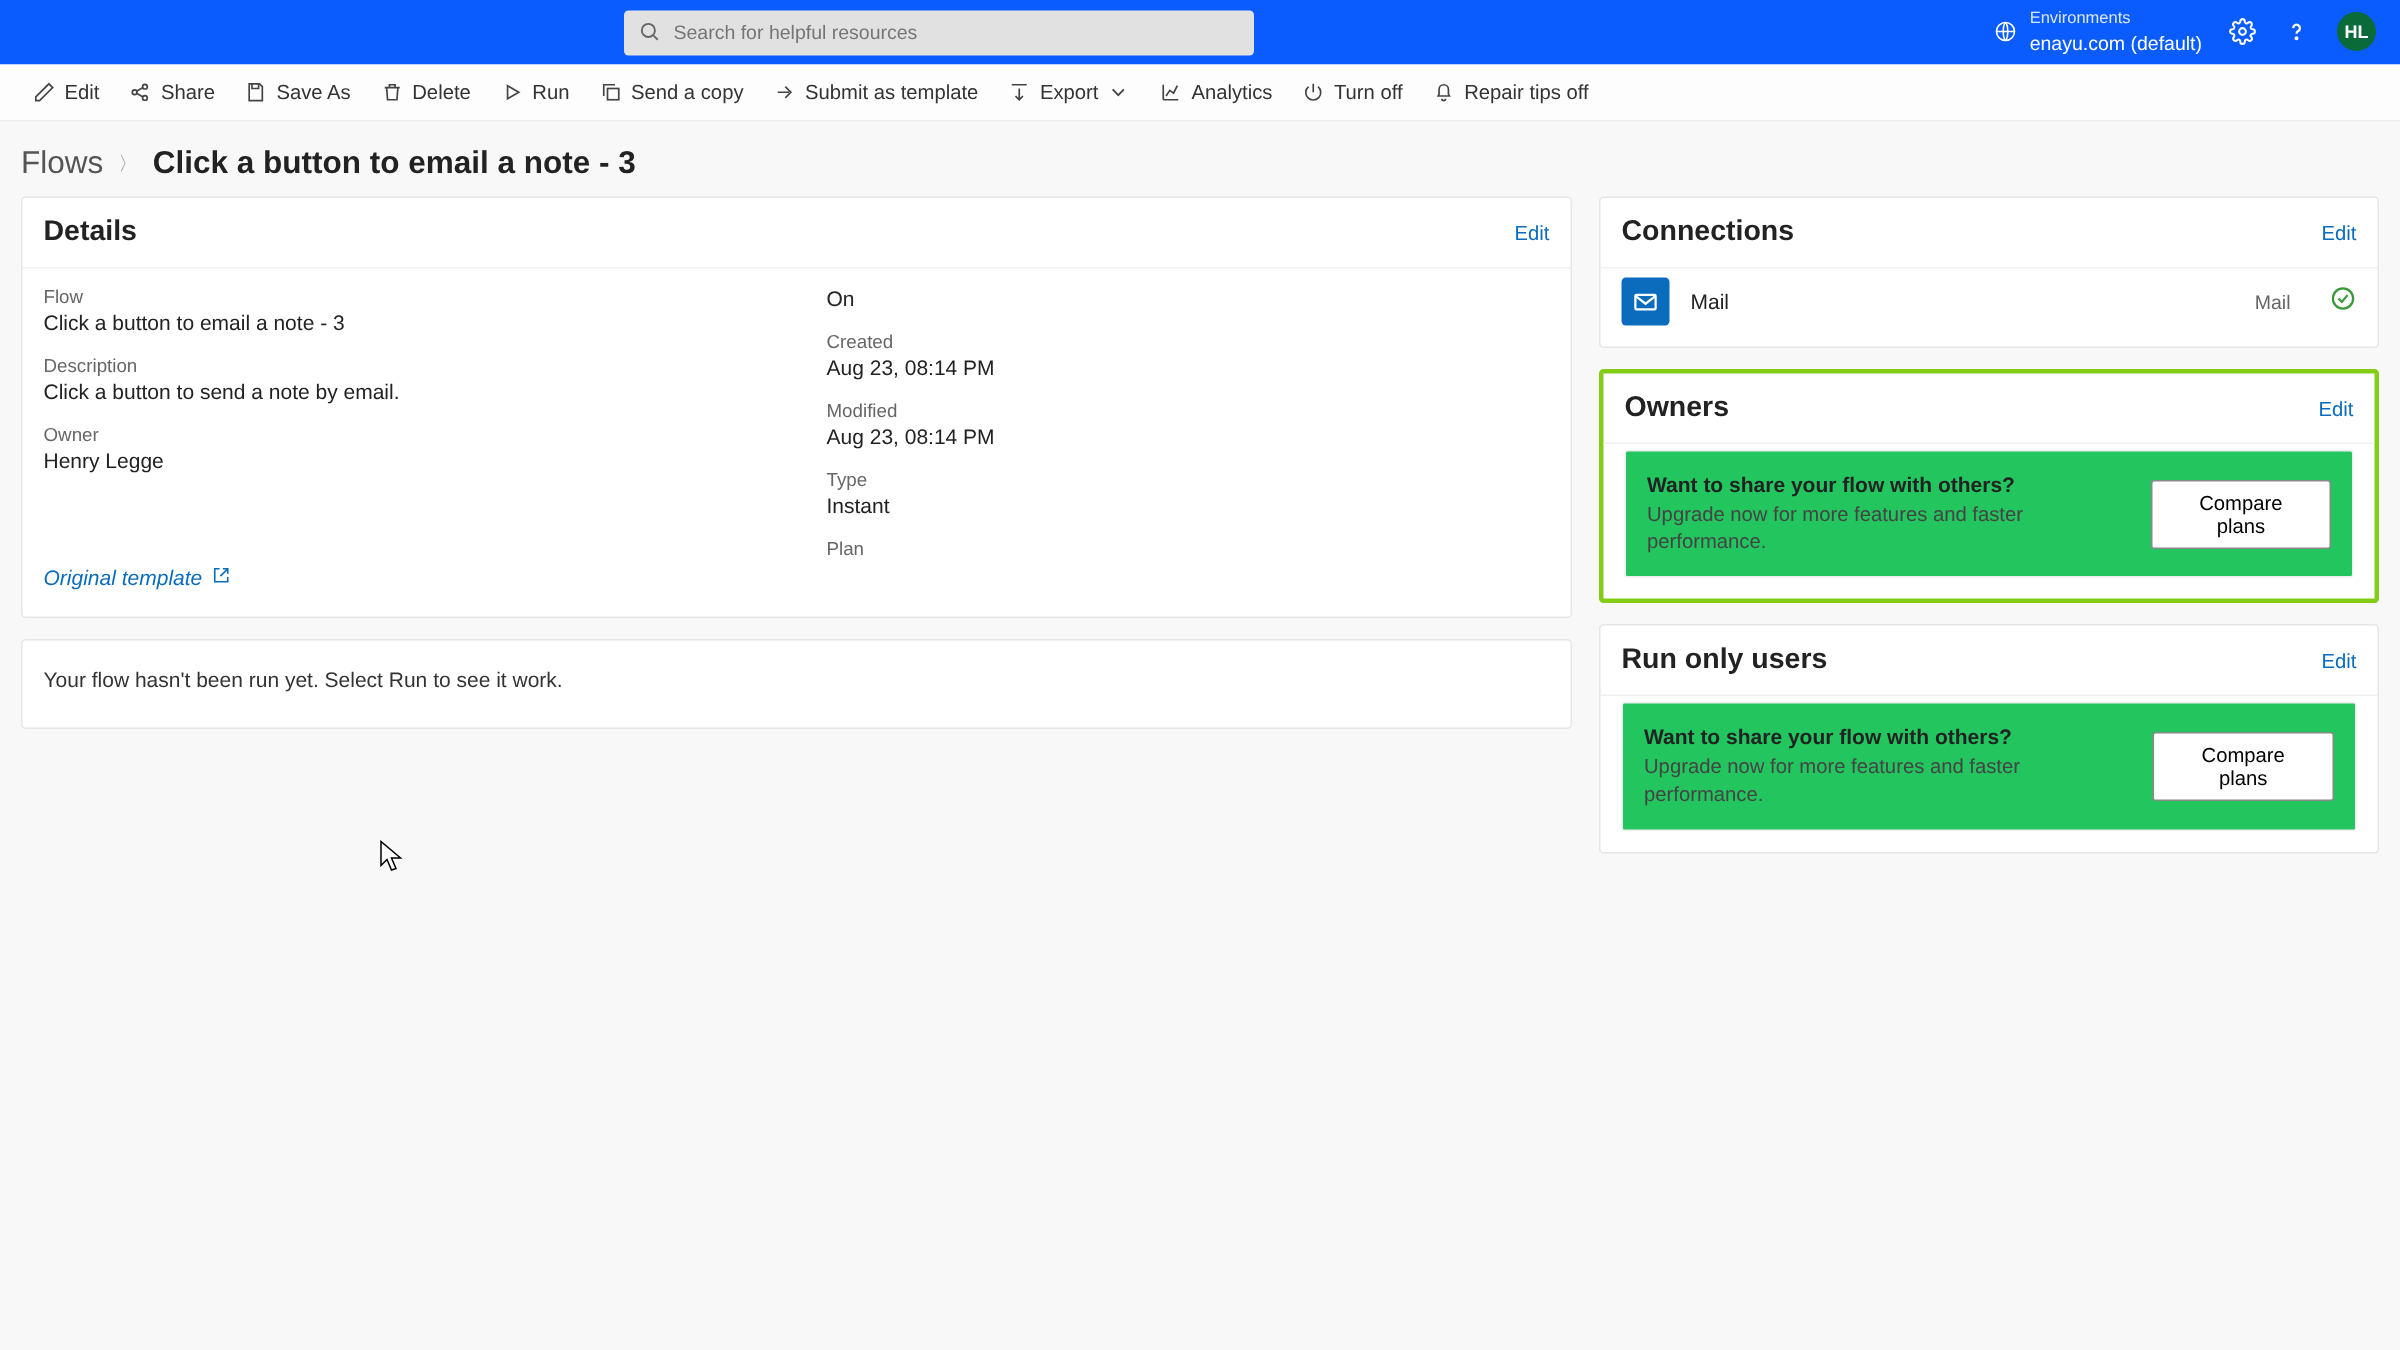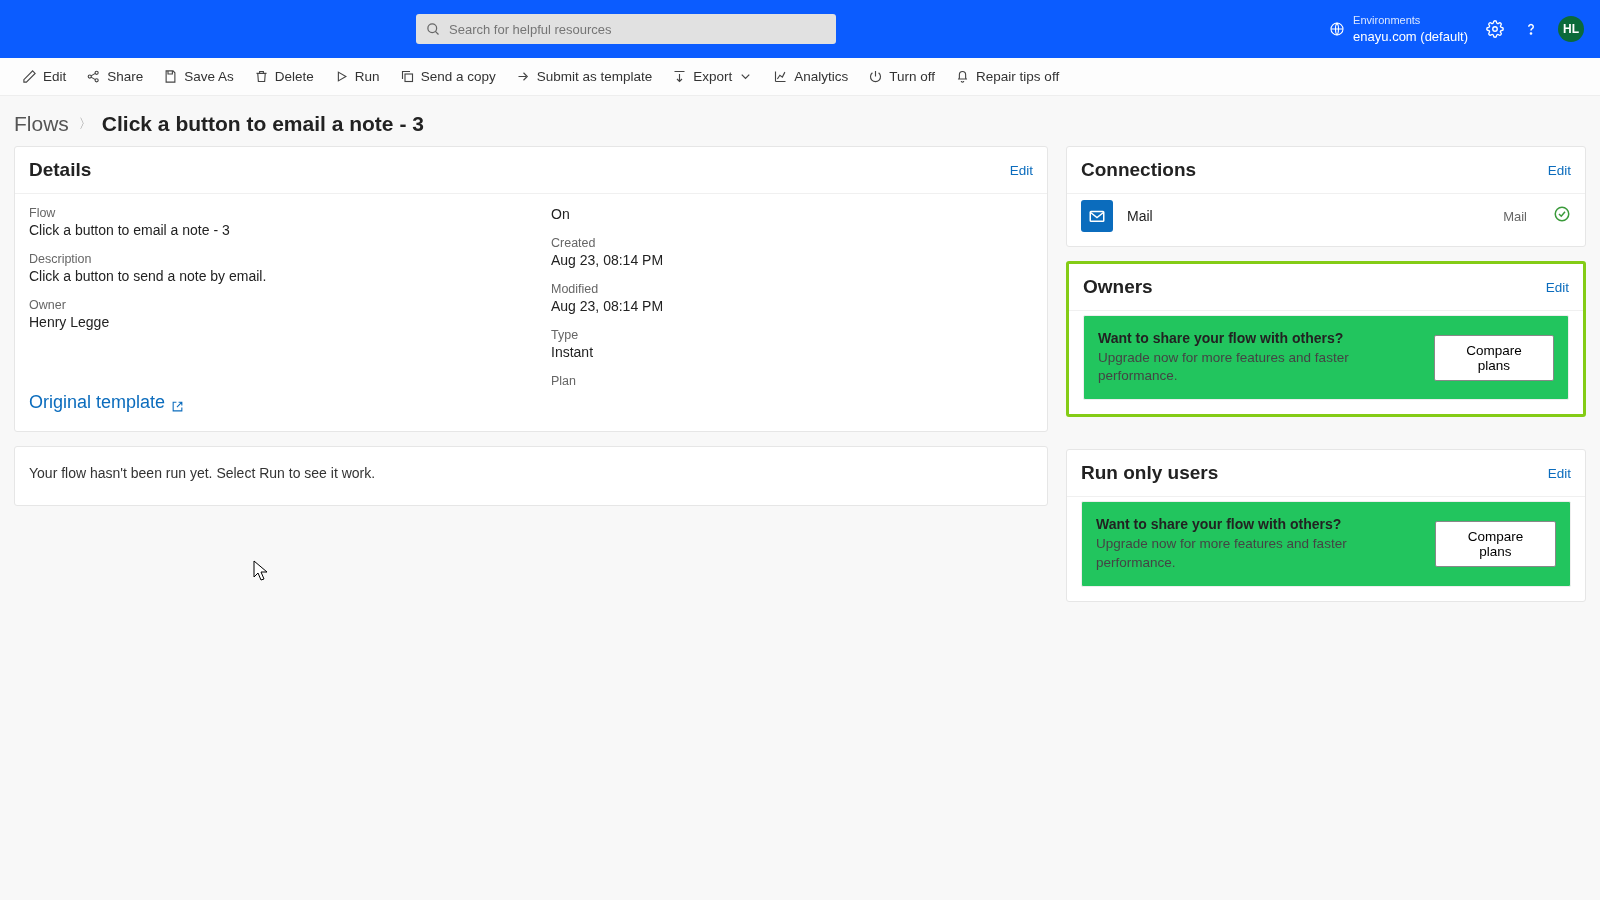--- a/index.html
+++ b/index.html
@@ -1,19 +1,19 @@
 <!DOCTYPE html>
 <html><head>
 <meta charset="utf-8">
 <style>
 * { box-sizing: border-box; margin: 0; padding: 0; font-family: "Segoe UI", -apple-system, sans-serif; }
 body { background: #f8f8f8; width: 1600px; height: 900px; overflow: hidden; }
 
 
-.header { background: #0b5cff; height: 58px; display: flex; align-items: center; padding: 0 16px; }
+.header { background: #0b5cff; height: 43px; display: flex; align-items: center; padding: 0 16px; }
 .search-wrap { margin-left: 400px; width: 420px; height: 30px; background: #e1e1e1; border-radius: 3px; display: flex; align-items: center; padding: 0 10px; }
 .search-wrap svg { flex-shrink: 0; }
 .search-wrap input { border: none; background: transparent; outline: none; font-size: 13px; color: #555; margin-left: 8px; width: 100%; }
 .header-right { margin-left: auto; display: flex; align-items: center; gap: 18px; color: #fff; }
 .env-block { display: flex; align-items: center; gap: 8px; cursor: pointer; }
 .env-text { font-size: 11px; line-height: 1.35; }
 .env-text .line1 { opacity: 0.85; }
 .env-text .line2 { font-size: 13px; }
 .avatar { width: 26px; height: 26px; border-radius: 50%; background: #0b6a3a; color: #fff; display: flex; align-items: center; justify-content: center; font-size: 12px; font-weight: 600; }
 
@@ -37,21 +37,21 @@
 .card-header { display: flex; align-items: center; justify-content: space-between; padding: 12px 14px; border-bottom: 1px solid #f0f0f0; }
 .card-title { font-size: 19px; font-weight: 600; color: #222; }
 .card-edit { color: #0b6cbd; font-size: 13.5px; cursor: pointer; }
 .card-body { padding: 12px 14px 18px 14px; }
 
 
 .details-grid { display: flex; gap: 40px; }
 .details-col { flex: 1; display: flex; flex-direction: column; gap: 14px; }
 .field .label { font-size: 12.5px; color: #666; margin-bottom: 2px; }
 .field .value { font-size: 14px; color: #222; }
-.template-link { display: inline-flex; align-items: flex-end; gap: 6px; color: #0b6cbd; font-size: 18px; margin-top: 48px; cursor: pointer; }
+.template-link { display: inline-flex; align-items: flex-start; gap: 6px; color: #0b6cbd; font-size: 14px; margin-top: 48px; cursor: pointer; font-style: italic; }
 
 
 .history-header { display: flex; align-items: center; justify-content: space-between; padding: 12px 14px; border-bottom: 1px solid #f0f0f0; }
 .history-title { font-size: 14.5px; font-weight: 600; color: #222; display: flex; align-items: center; gap: 8px; }
 .history-title svg { width: 15px; height: 15px; }
 .all-runs { display: flex; align-items: center; gap: 6px; color: #0b6cbd; font-size: 13.5px; cursor: pointer; }
 .history-body { padding: 18px 14px 24px 14px; font-size: 14px; color: #333; }
 
 
 .conn-row { display: flex; align-items: center; padding: 6px 14px 14px 14px; gap: 14px; }
@@ -278,21 +278,21 @@
       </div>
       <div class="promo">
         <div class="promo-text">
           <div class="t1">Want to share your flow with others?</div>
           <div class="t2">Upgrade now for more features and faster performance.</div>
         </div>
         <button class="promo-btn">Compare plans</button>
       </div>
     </div>
 
-    <div class="card" style="margin-bottom:0;margin-top:18px;">
+    <div class="card" style="margin-bottom:0;">
       <div class="card-header">
         <span class="card-title">Run only users</span>
         <span class="card-edit">Edit</span>
       </div>
       <div class="promo">
         <div class="promo-text">
           <div class="t1">Want to share your flow with others?</div>
           <div class="t2">Upgrade now for more features and faster performance.</div>
         </div>
         <button class="promo-btn">Compare plans</button>

